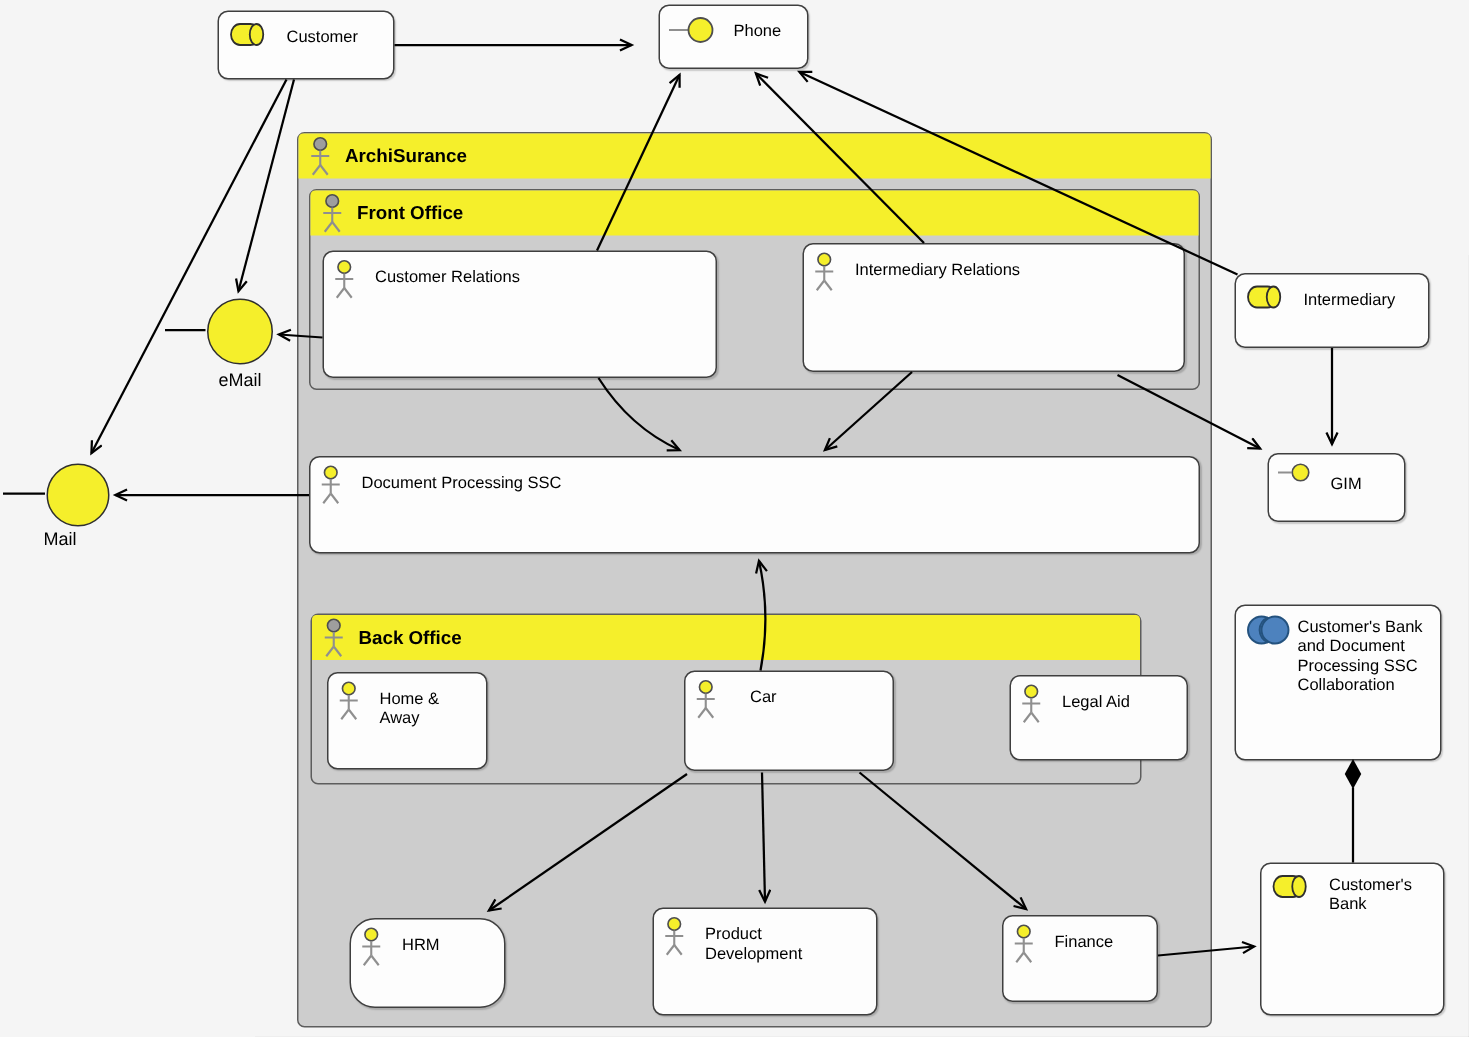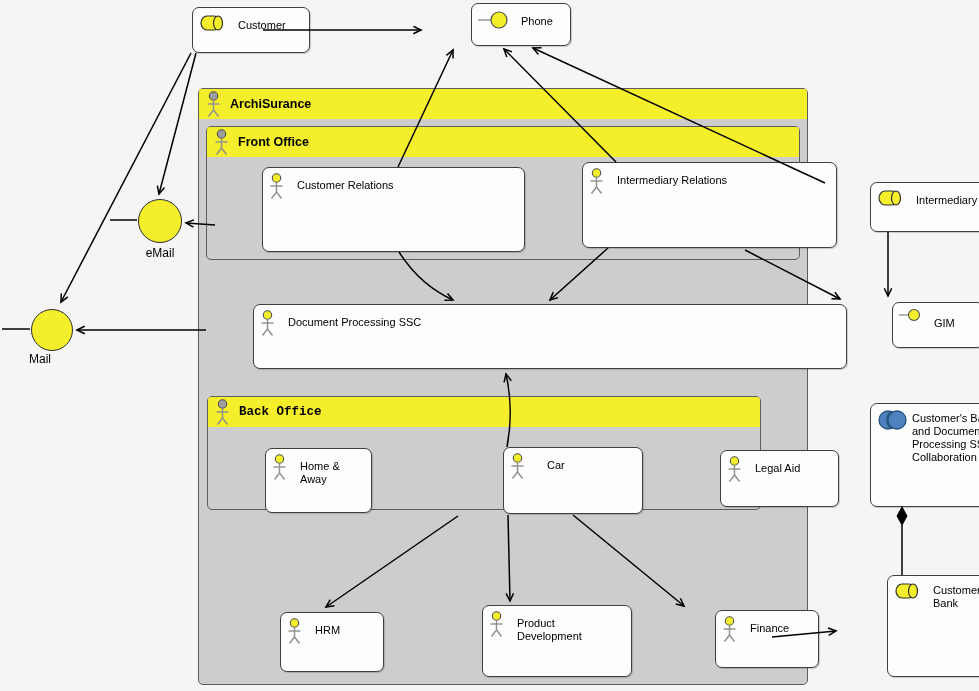--- a/index.html
+++ b/index.html
@@ -5,21 +5,21 @@
   html,body{margin:0;padding:0;background:#f5f5f5;}
   .canvas{position:relative;width:979px;height:691px;background:#f5f5f5;
           font-family:"Liberation Sans",sans-serif;color:#000;overflow:hidden;}
   .group{position:absolute;background:#cdcdcd;border:1.5px solid #5d5d5d;
          border-radius:5px;box-sizing:border-box;}
   .group-header{height:30px;background:#f5ef2b;display:flex;align-items:center;
                 gap:9px;padding:0 7px;border-radius:3px 3px 0 0;box-sizing:border-box;}
   .group-header .glabel{font-size:12.5px;font-weight:bold;}
   .node{position:absolute;background:#fdfdfd;border:1.3px solid #3f3f3f;border-radius:7px;
         box-sizing:border-box;display:flex;align-items:flex-start;gap:13px;
-        padding:5px 6px;box-shadow:1px 1px 1px rgba(0,0,0,0.18);margin-left:47px;}
+        padding:5px 6px;box-shadow:1px 1px 1px rgba(0,0,0,0.18);}
   .node .label{font-size:11px;line-height:13px;margin-top:6px;}
   .circle{position:absolute;background:#f5ef2b;border:1.5px solid #2f2f2f;border-radius:50%;
           box-sizing:border-box;}
   .circle-label{position:absolute;font-size:12px;text-align:center;}
   .icon{display:inline-block;line-height:0;}
   svg.edges{position:absolute;left:0;top:0;z-index:10;pointer-events:none;}
 </style>
 </head>
 <body>
 
@@ -48,21 +48,21 @@
           <line x1="7.5" y1="9.4" x2="7.5" y2="19" stroke="#8f8f8f" stroke-width="1.4"></line>
           <line x1="1.5" y1="13" x2="13.5" y2="13" stroke="#8f8f8f" stroke-width="1.4"></line>
           <line x1="7.5" y1="19" x2="2.5" y2="25.5" stroke="#8f8f8f" stroke-width="1.4"></line>
           <line x1="7.5" y1="19" x2="12.5" y2="25.5" stroke="#8f8f8f" stroke-width="1.4"></line>
         </svg>
       </span>
       <span class="glabel">Front Office</span>
     </div>
   </div>
 
-  <div class="group" style="left:207px;top:396px;width:554px;height:114px;font-family:Liberation Mono, monospace;">
+  <div class="group" style="left:207px;top:409px;width:554px;height:114px;">
     <div class="group-header">
       <span class="icon">
         <svg width="15" height="27" viewBox="0 0 15 27">
           <circle cx="7.5" cy="5" r="4.2" fill="#9e9e9e" stroke="#4f4f4f" stroke-width="1.1"></circle>
           <line x1="7.5" y1="9.4" x2="7.5" y2="19" stroke="#8f8f8f" stroke-width="1.4"></line>
           <line x1="1.5" y1="13" x2="13.5" y2="13" stroke="#8f8f8f" stroke-width="1.4"></line>
           <line x1="7.5" y1="19" x2="2.5" y2="25.5" stroke="#8f8f8f" stroke-width="1.4"></line>
           <line x1="7.5" y1="19" x2="12.5" y2="25.5" stroke="#8f8f8f" stroke-width="1.4"></line>
         </svg>
       </span>
@@ -73,21 +73,21 @@
   <div class="node" style="left:145px;top:7px;width:118px;height:46px;">
     <span class="icon">
       <svg width="26" height="20" viewBox="0 0 26 20">
         <rect x="2" y="3" width="19" height="14" rx="6" ry="7" fill="#f5ef2b" stroke="#2f2f2f" stroke-width="1.2"></rect>
         <ellipse cx="19" cy="10" rx="4.5" ry="7" fill="#f5ef2b" stroke="#2f2f2f" stroke-width="1.2"></ellipse>
       </svg>
     </span>
     <span class="label">Customer</span>
   </div>
 
-  <div class="node" style="left:424px;top:3px;width:100px;height:43px;">
+  <div class="node" style="left:439px;top:3px;width:100px;height:43px;">
     <span class="icon">
       <svg width="30" height="22" viewBox="0 0 30 22">
         <line x1="0" y1="11" x2="13" y2="11" stroke="#8f8f8f" stroke-width="1.4"></line>
         <circle cx="21" cy="11" r="8" fill="#f5ef2b" stroke="#4f4f4f" stroke-width="1.2"></circle>
       </svg>
     </span>
     <span class="label">Phone</span>
   </div>
 
   <div class="node" style="left:823px;top:182px;width:130px;height:50px;">
@@ -187,21 +187,21 @@
         <circle cx="7.5" cy="5" r="4.2" fill="#f5ef2b" stroke="#4f4f4f" stroke-width="1.1"></circle>
         <line x1="7.5" y1="9.4" x2="7.5" y2="19" stroke="#8f8f8f" stroke-width="1.4"></line>
         <line x1="1.5" y1="13" x2="13.5" y2="13" stroke="#8f8f8f" stroke-width="1.4"></line>
         <line x1="7.5" y1="19" x2="2.5" y2="25.5" stroke="#8f8f8f" stroke-width="1.4"></line>
         <line x1="7.5" y1="19" x2="12.5" y2="25.5" stroke="#8f8f8f" stroke-width="1.4"></line>
       </svg>
     </span>
     <span class="label">Legal Aid</span>
   </div>
 
-  <div class="node" style="left:233px;top:612px;width:104px;height:60px;">
+  <div class="node" style="left:233px;top:612px;width:104px;height:60px;border-radius:17px;">
     <span class="icon">
       <svg width="15" height="27" viewBox="0 0 15 27">
         <circle cx="7.5" cy="5" r="4.2" fill="#f5ef2b" stroke="#4f4f4f" stroke-width="1.1"></circle>
         <line x1="7.5" y1="9.4" x2="7.5" y2="19" stroke="#8f8f8f" stroke-width="1.4"></line>
         <line x1="1.5" y1="13" x2="13.5" y2="13" stroke="#8f8f8f" stroke-width="1.4"></line>
         <line x1="7.5" y1="19" x2="2.5" y2="25.5" stroke="#8f8f8f" stroke-width="1.4"></line>
         <line x1="7.5" y1="19" x2="12.5" y2="25.5" stroke="#8f8f8f" stroke-width="1.4"></line>
       </svg>
     </span>
     <span class="label">HRM</span>

